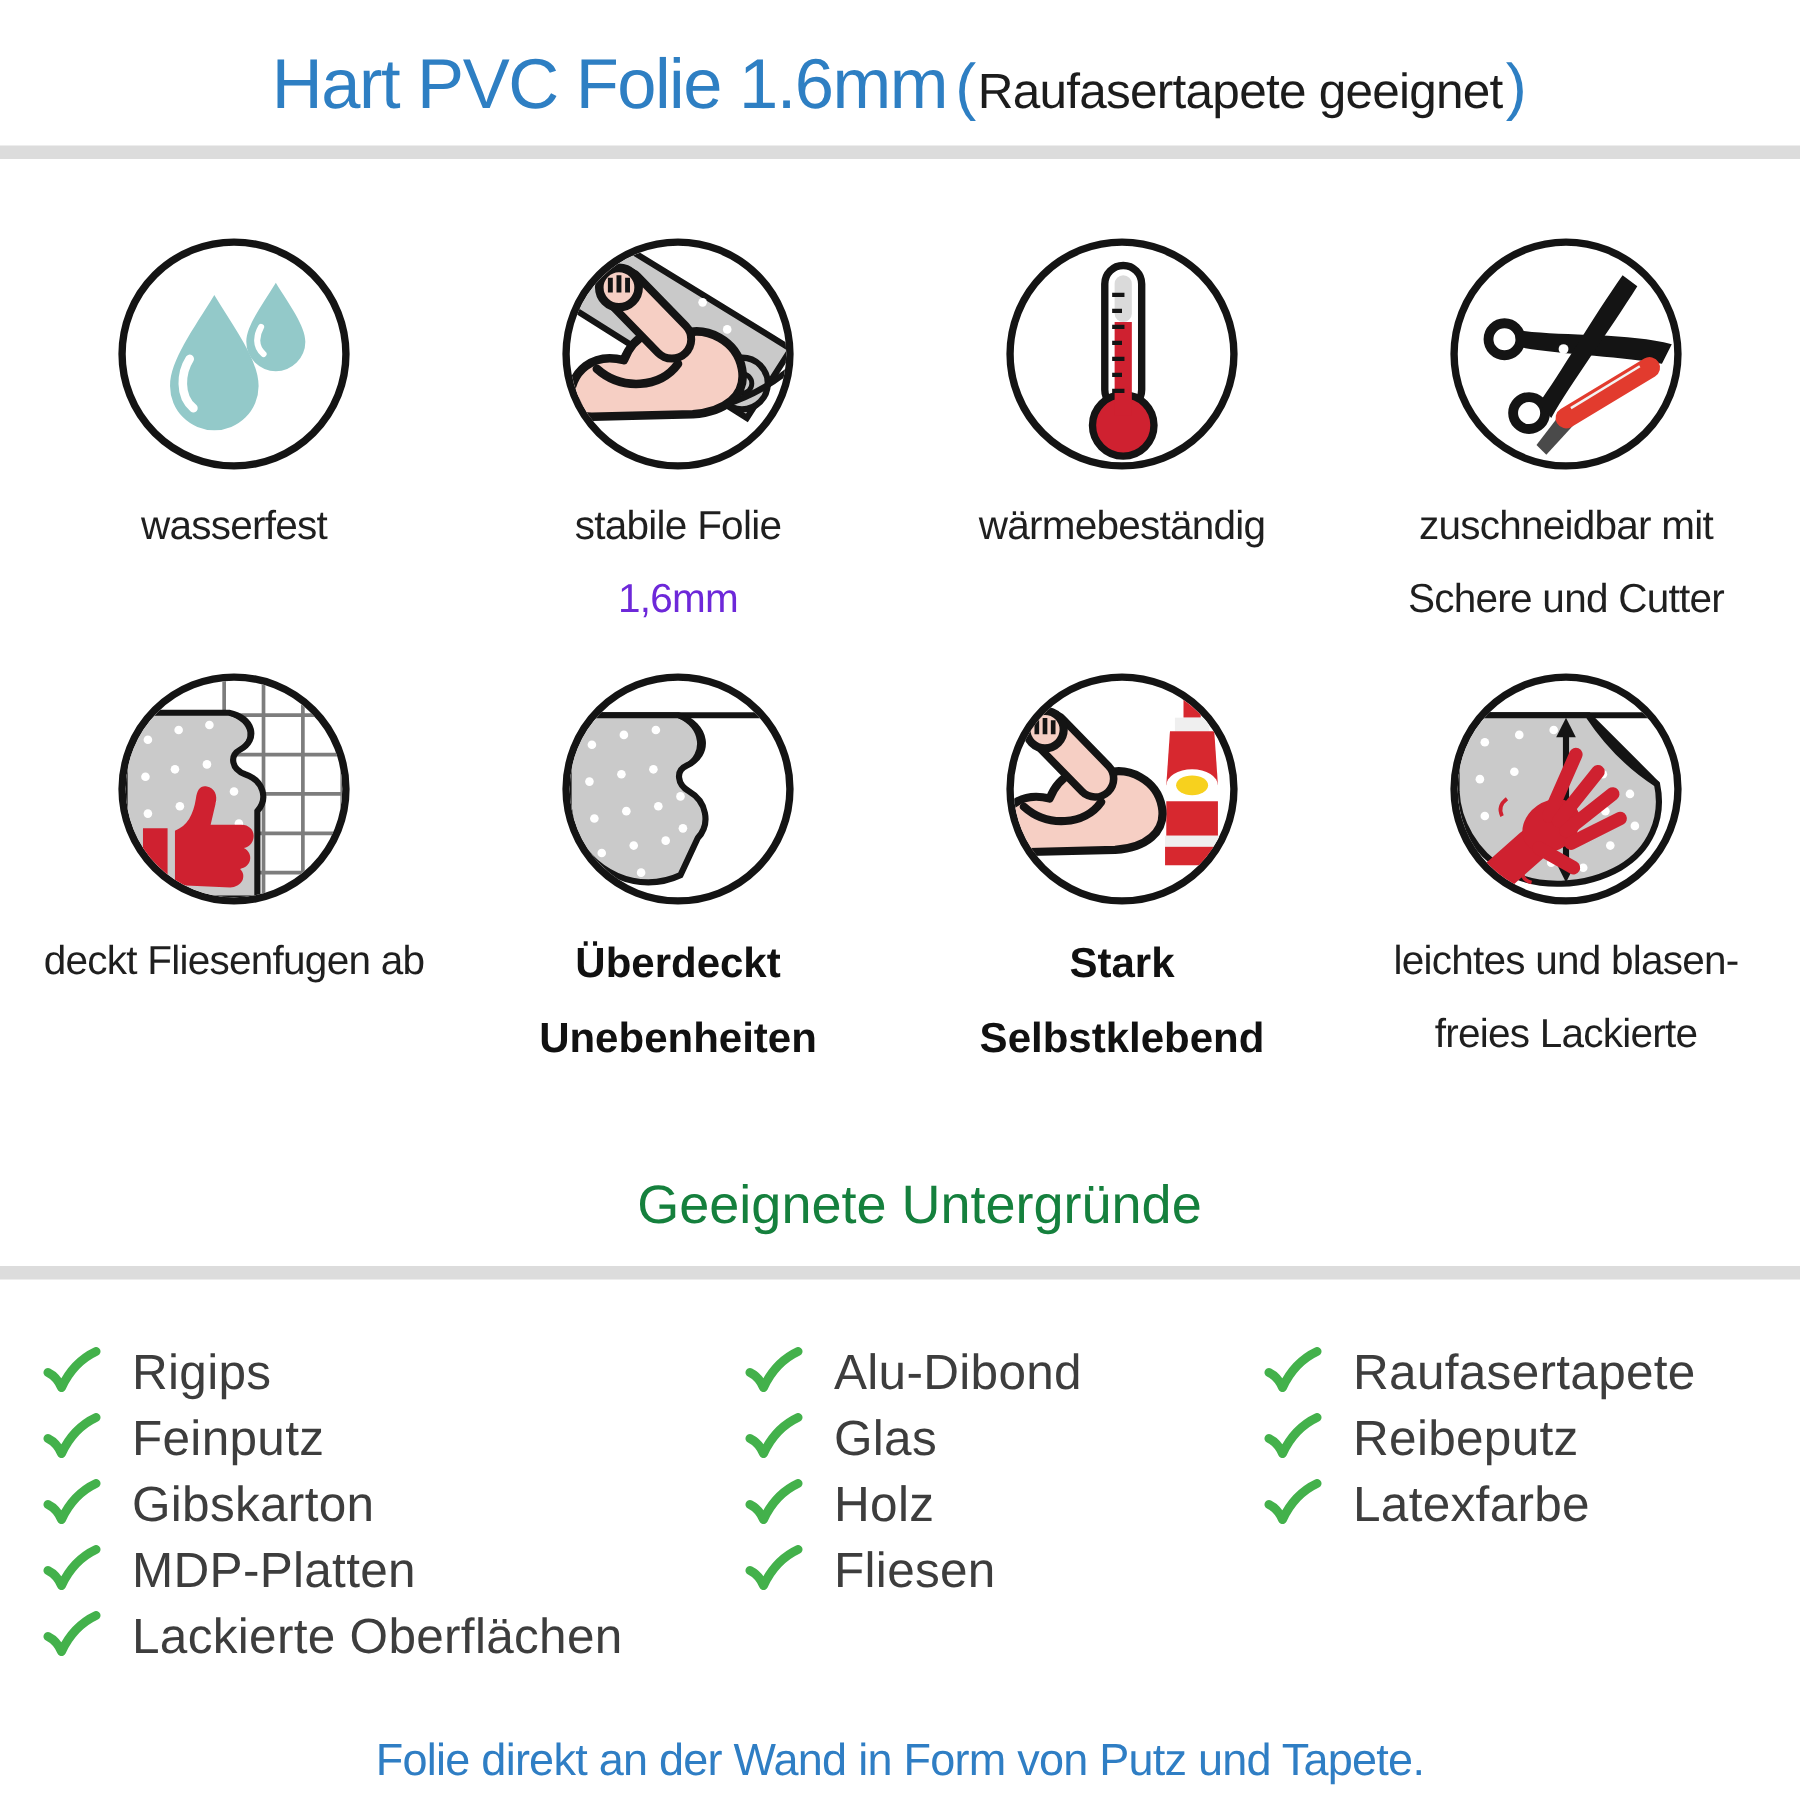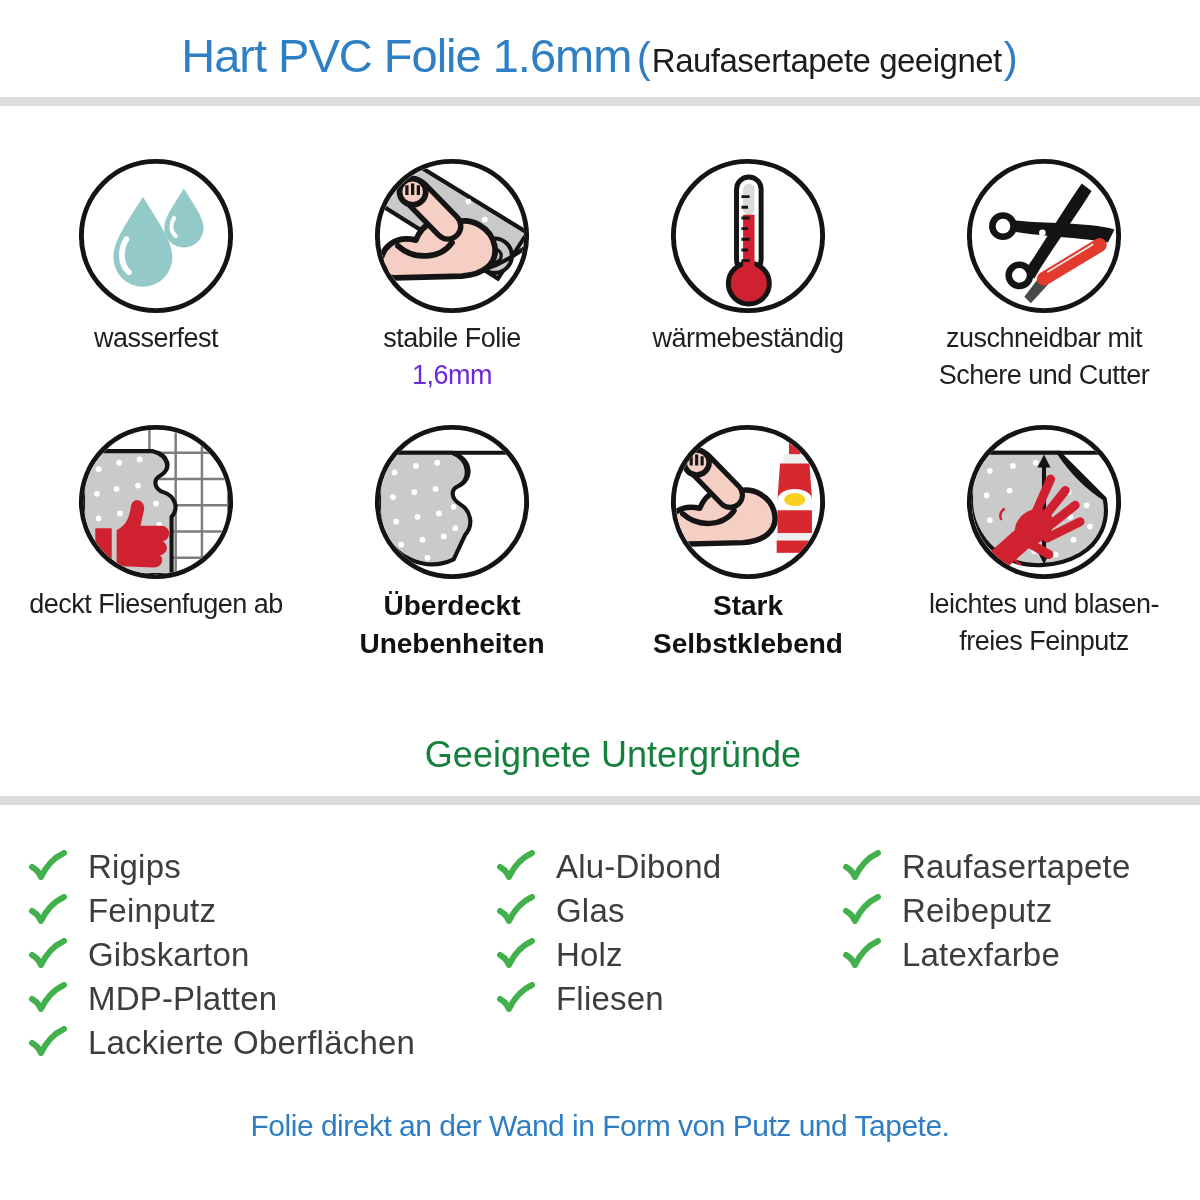--- a/index.html
+++ b/index.html
@@ -9,21 +9,21 @@
   .title{text-align:center;padding-top:28px;white-space:nowrap;letter-spacing:-1px;}
   .title .main{color:#2e7fc3;font-size:47px;}
   .title .paren{color:#2e7fc3;font-size:42px;margin:0 2px;}
   .title .note{color:#1c1c1c;font-size:33px;letter-spacing:-0.5px;}
   .bar{height:9px;background:#dcdcdc;width:100%;}
   .bar.first{margin-top:14px;}
   
   .features{display:grid;grid-template-columns:repeat(4,1fr);padding:0 8px;margin-top:48px;row-gap:28px;}
   .feature{display:flex;flex-direction:column;align-items:center;}
   .feature svg.badge{width:164px;height:164px;}
-  .flabel{margin-top:5px;font-size:27px;color:#1f1f1f;line-height:1.18;text-align:right;letter-spacing:-0.5px;}
+  .flabel{margin-top:17px;font-size:27px;color:#1f1f1f;line-height:1.18;text-align:right;letter-spacing:-0.5px;}
   .flabel.red{color:#6d28d9;}
   .flabel.bold{font-weight:bold;letter-spacing:0;font-size:28px;color:#111;}
   
   .surf-heading{margin-top:74px;text-align:center;font-size:36px;color:#15803d;letter-spacing:0;margin-left:26px;}
   .bar.second{margin-top:20px;}
   .surfaces{display:grid;grid-template-columns:468px 346px 1fr;padding-left:28px;margin-top:40px;}
   .surfaces ul{list-style:none;margin:0;padding:0;}
   .surfaces li{display:flex;align-items:center;height:44px;gap:20px;}
   .surfaces li svg{width:40px;height:33px;flex:none;}
   .surfaces li span{font-size:33px;color:#3d3d3d;letter-spacing:0.2px;white-space:nowrap;}
@@ -265,21 +265,21 @@
                 <path d="M100 134 L138 104"></path>
               <path d="M104 144 L144 124"></path>
                 <path d="M78 148 L106 164"></path>
             </g>
             <path d="M52 108 q-8 6 -4 14" fill="none" stroke="#cf2130" stroke-width="3"></path>
             <path d="M64 166 q0 8 8 10" fill="none" stroke="#cf2130" stroke-width="3"></path>
           </g>
         </g>
       </svg>
       <div class="flabel">leichtes und blasen-</div>
-      <div class="flabel">freies Feinputz</div>
+      <div class="flabel">freies Lackierte</div>
     </div>
   </div>
 
   <div class="surf-heading">Geeignete Untergründe</div>
   <div class="bar second"></div>
 
   <div class="surfaces">
     <ul>
       <li>
           <svg viewBox="0 0 40 33">

